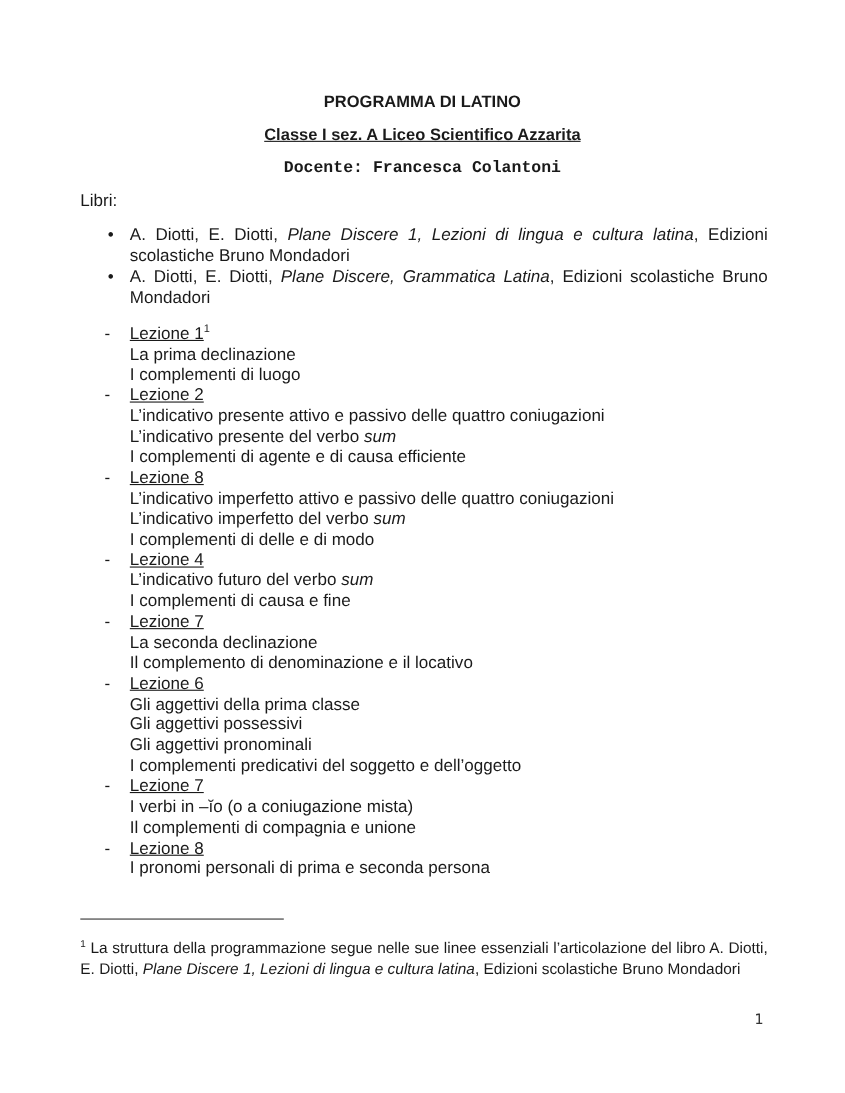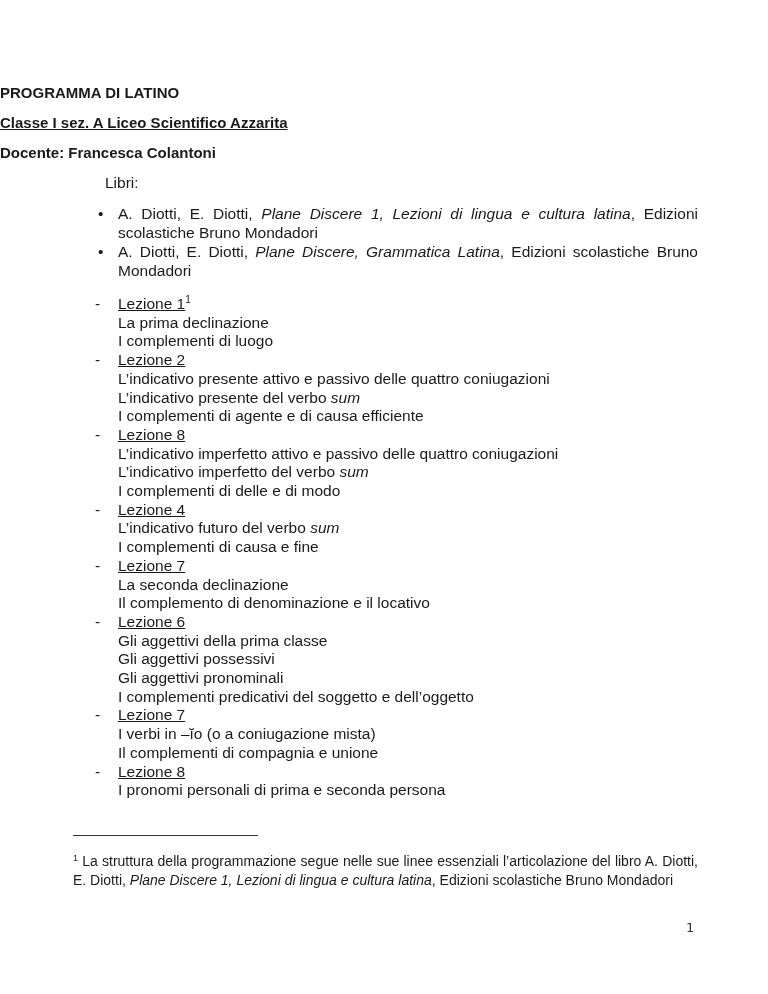--- a/index.html
+++ b/index.html
@@ -1,40 +1,40 @@
 <!DOCTYPE html>
 <html><head>
 <meta charset="utf-8">
 <style>
   html, body { margin: 0; padding: 0; background: #ffffff; }
   body { width: 768px; height: 994px; position: relative; overflow: hidden;
          font-family: "Liberation Sans", sans-serif; color: #1a1a1a; font-size: 15.5px; }
-  .center { position: absolute; left: 0; width: 768px; text-align: left; font-weight: bold; font-size: 15px; }
-  .libri { position: absolute; left: 73px; top: 174px; margin-left: 32px; }
+  .center { position: absolute; left: 0; width: 768px; text-align: center; font-weight: bold; font-size: 15px; }
+  .libri { position: absolute; left: 73px; top: 174px; }
   .books { position: absolute; left: 73px; top: 204px; width: 625px; }
   .book { position: relative; padding-left: 45px; line-height: 19px; text-align: justify; margin: 0; }
   .book .bullet { position: absolute; left: 25px; top: 0; }
   .lessons { position: absolute; left: 73px; top: 295px; width: 625px; }
   .lesson { position: relative; padding-left: 45px; line-height: 18.7px; margin: 0; }
   .lesson .dash { position: absolute; left: 22px; top: 0; }
   .lesson-title { text-decoration: underline; }
   .lesson-title sup { font-size: 10px; text-decoration: none; display: inline-block; vertical-align: 6px; line-height: 0; }
   .topic { display: block; }
   .fn-rule { position: absolute; left: 73px; top: 835px; width: 185px; height: 0; border-top: 1.5px solid #333; }
   .footnote { position: absolute; left: 73px; top: 852px; width: 625px; font-size: 14px; line-height: 19px; text-align: justify; text-align-last: left; }
   .footnote sup { font-size: 9px; vertical-align: 5px; line-height: 0; }
   .pagenum { position: absolute; left: 686px; top: 920px; font-family: "DejaVu Sans", sans-serif; font-size: 13px; color: #333; }
   i { font-style: italic; }
 </style>
 </head>
 <body>
 
 <div class="center" style="top:84px;">PROGRAMMA DI LATINO</div>
 <div class="center" style="top:114px;text-decoration:underline;">Classe I sez. A Liceo Scientifico Azzarita</div>
-<div class="center" style="top:144px;">Docente: Francesca Colantoni</div>
+<div class="center" style="top:144px;font-family:Liberation Mono, monospace;">Docente: Francesca Colantoni</div>
 
 <div class="libri">Libri:</div>
 
 <div class="books">
   <p class="book">
     <span class="bullet">•</span><span>A. Diotti, E. Diotti, </span><i>Plane Discere 1, Lezioni di lingua e cultura latina</i><span>, Edizioni scolastiche Bruno Mondadori</span>
   </p>
   <p class="book">
     <span class="bullet">•</span><span>A. Diotti, E. Diotti, </span><i>Plane Discere, Grammatica Latina</i><span>, Edizioni scolastiche Bruno Mondadori</span>
   </p>

